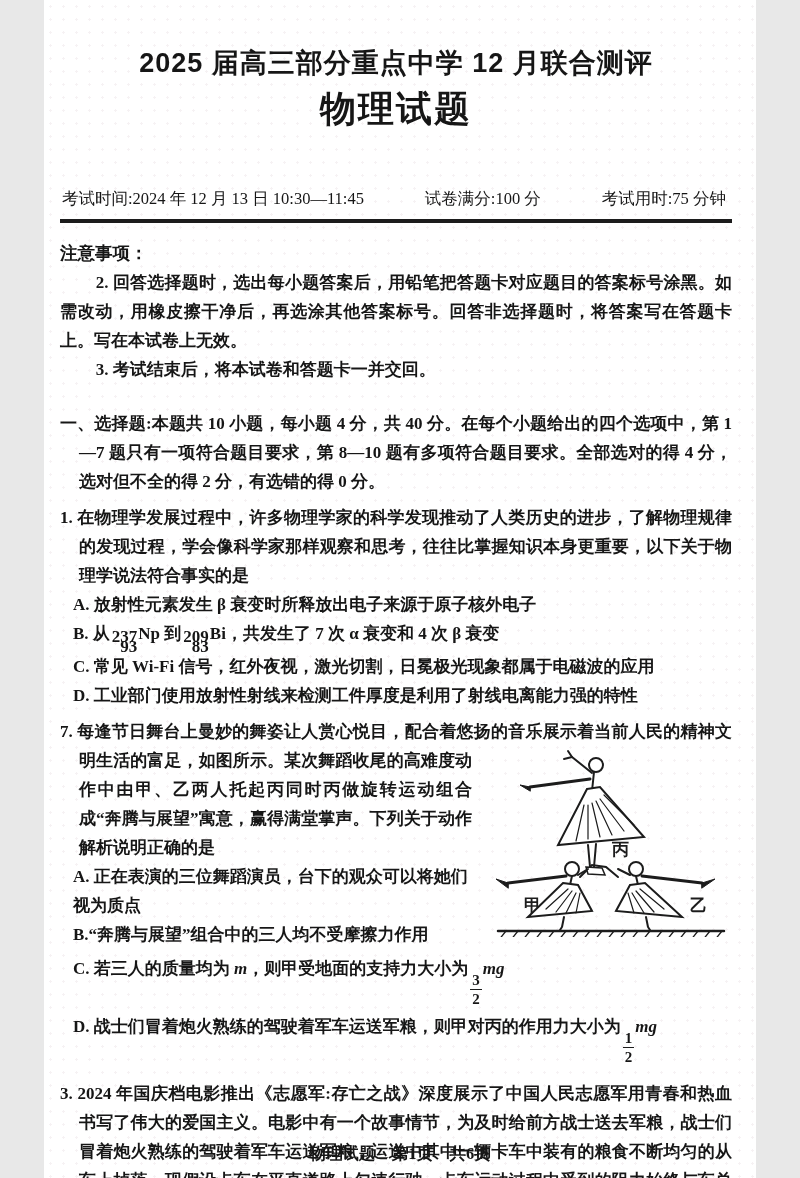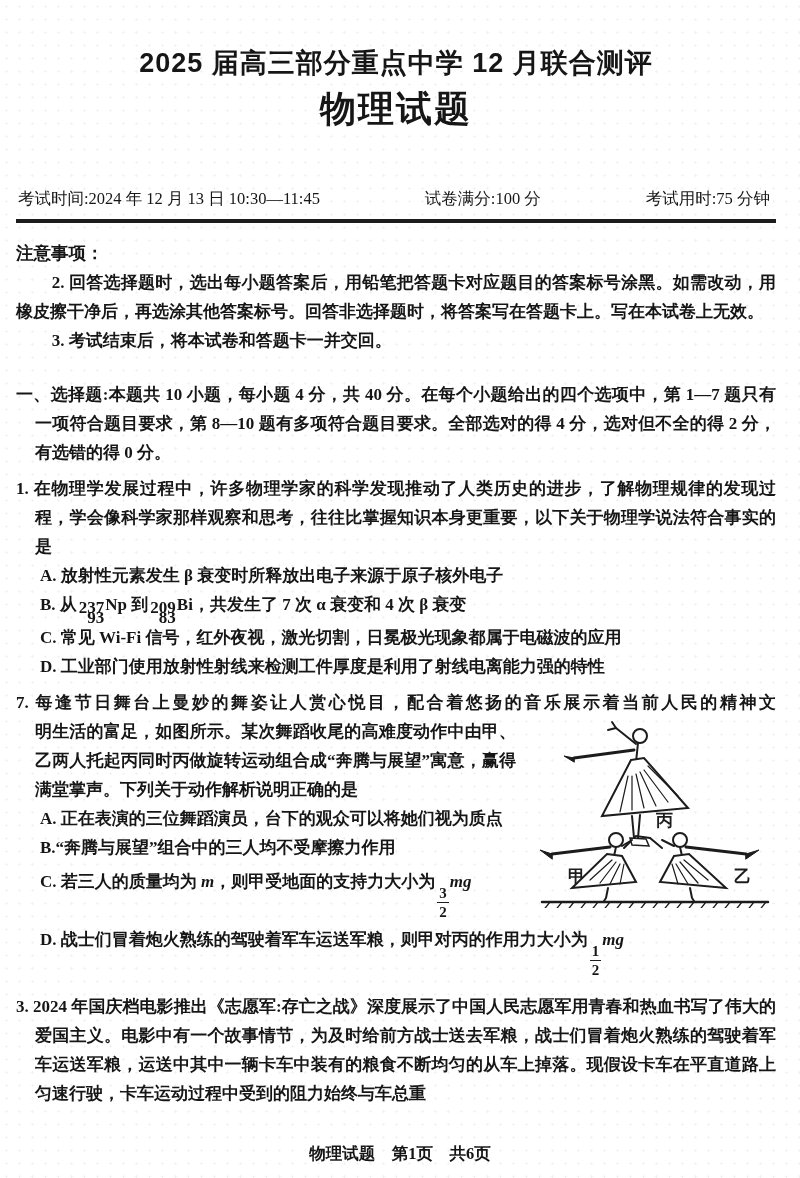--- a/index.html
+++ b/index.html
@@ -1,19 +1,19 @@
 <!DOCTYPE html>
 <html><head>
 <meta charset="utf-8">
 <style>
   * { margin: 0; padding: 0; box-sizing: border-box; }
   html,body { background:#e8e8e8; }
   .page {
     position: relative;
-    width: 800px;
+    width: 712px;
     height: 1178px;
     margin: 0 auto;
     background-color: #ffffff;
     background-image: radial-gradient(circle, rgba(214,196,204,0.22) 1px, transparent 1.3px);
     background-size: 13px 13px;
     color: #161616;
     font-family: "Liberation Serif", "DejaVu Serif", serif;
     font-size: 17px;
     line-height: 29px;
     overflow: hidden;
@@ -43,21 +43,21 @@
   .notice { margin-top: 15px; }
   .notice-heading { font-weight: 700; font-size: 17.5px; line-height: 30px; }
   .notice p { text-indent: 2.1em; text-align: justify; font-weight: 600; }
   
   .section-heading {
     margin-top: 25px; font-weight: 700; text-align: justify;
     padding-left: 19px; text-indent: -19px;
   }
   .hang { padding-left: 19px; text-indent: -19px; text-align: justify; font-weight: 600; }
   .question { margin-top: 7px; }
-  .options { margin-left: 24px; }
+  .options { margin-left: 13px; }
   .options p { font-weight: 600; text-align: left; }
   .line-full { text-align: justify; text-align-last: justify; font-weight: 600; }
   .cont { padding-left: 19px; text-align: justify; font-weight: 600; }
   .var { font-style: italic; font-family: "Liberation Serif", serif; }
   
   .nuclide {
     display: inline-flex; flex-direction: column; align-items: flex-end;
     font-size: 17px; line-height: 10px; vertical-align: -3px;
     font-weight: 700; margin: 0 1px 0 2px;
   }

